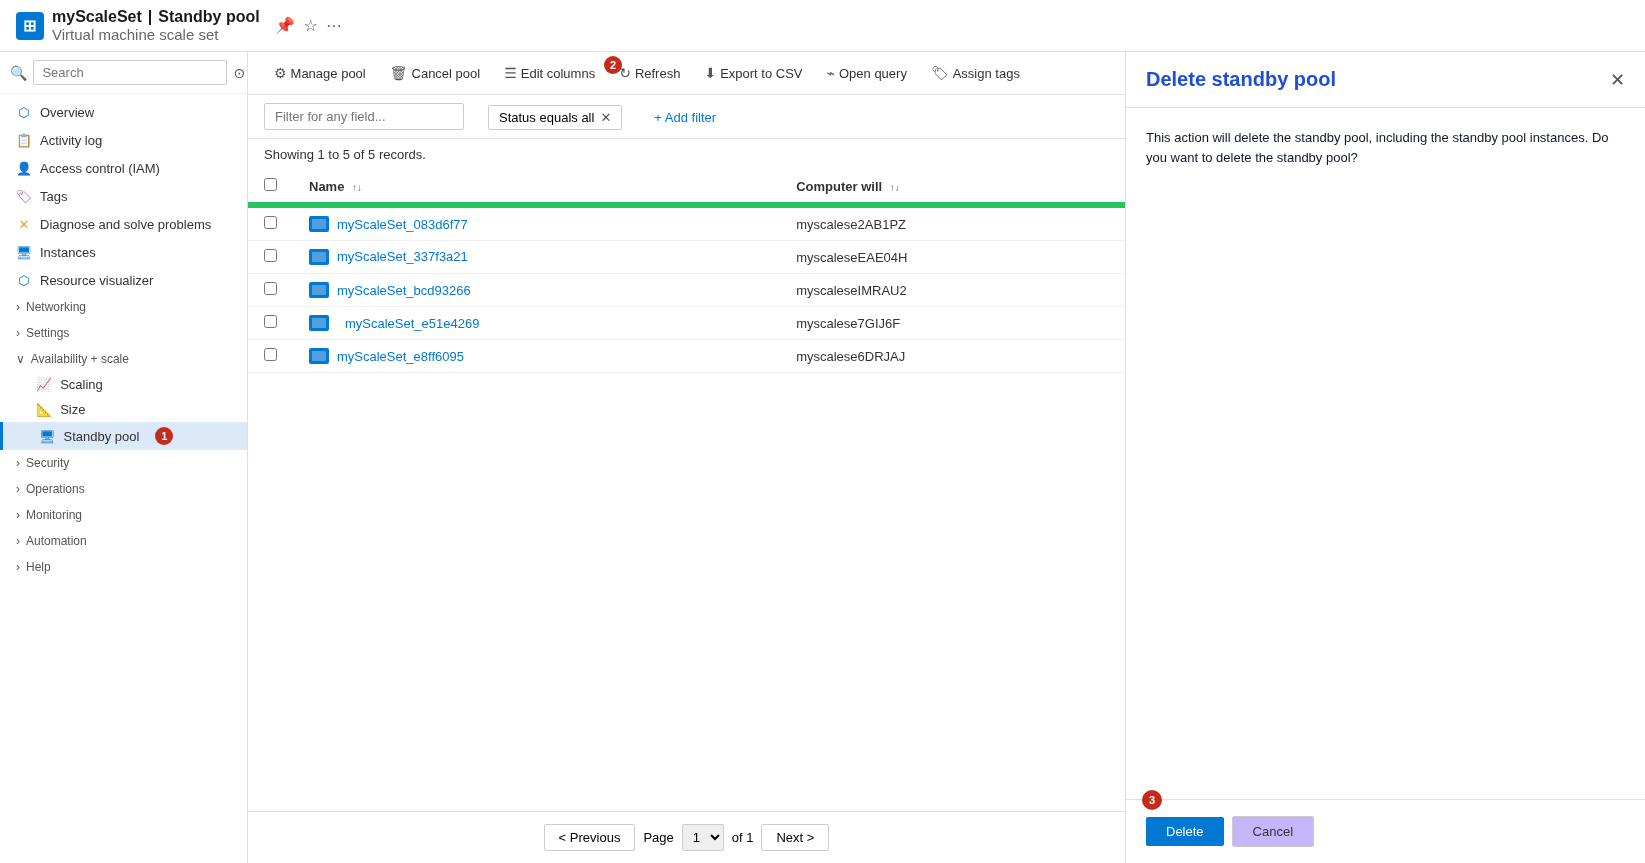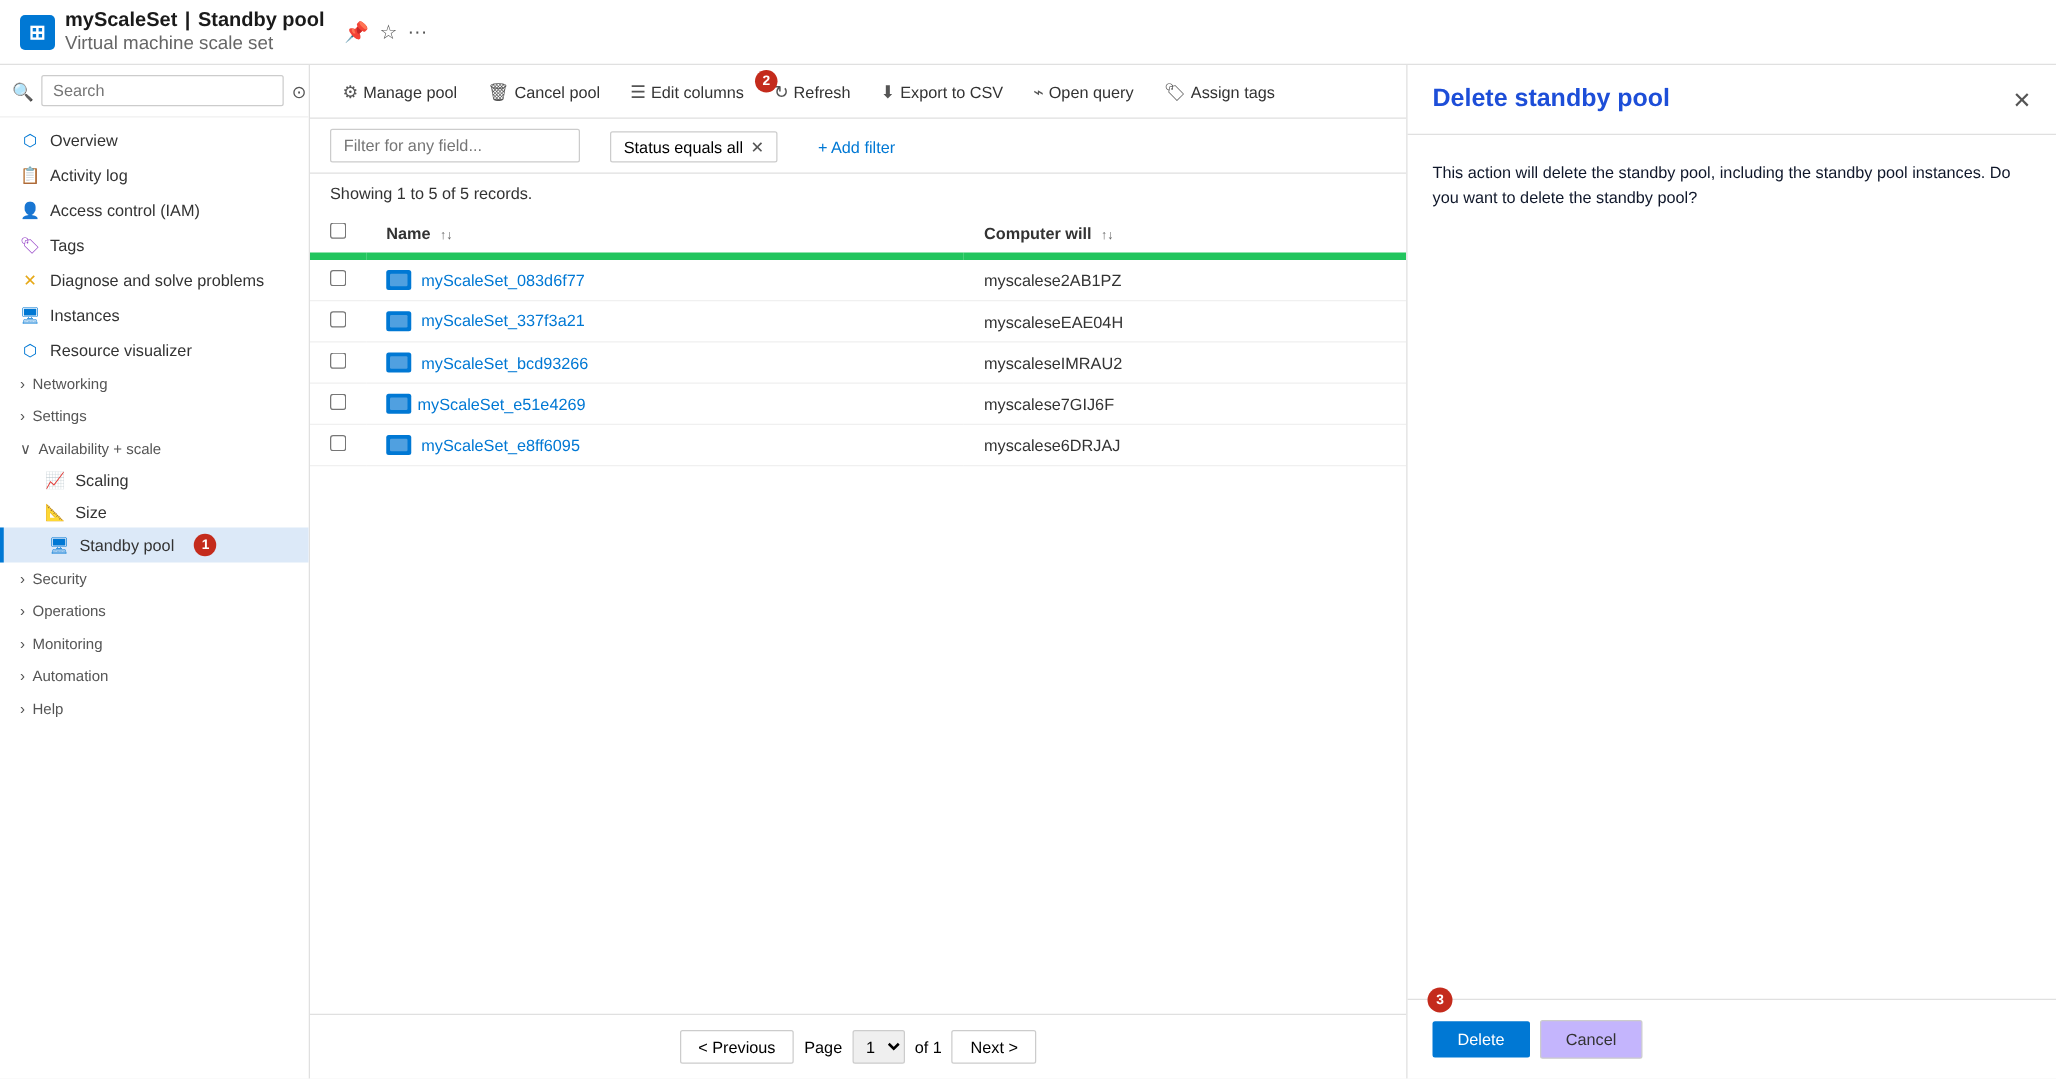--- a/index.html
+++ b/index.html
@@ -539,21 +539,21 @@
           <a href="#">myScaleSet_bcd93266</a>
         </div>
       </td>
       <td>myscaleseIMRAU2</td>
     </tr>
             <tr>
       <td class="checkbox-cell">
         <input type="checkbox" style="">
       </td>
       <td style="display:table-cell;">
-        <div style="display:flex;align-items:center;gap:5px;">
+        <div style="display:flex;align-items:center;gap:16px;">
           <div class="vm-icon">
             <div class="vm-icon-inner"></div>
           </div>
           <a href="#">myScaleSet_e51e4269</a>
         </div>
       </td>
       <td>myscalese7GIJ6F</td>
     </tr>
             <tr>
       <td class="checkbox-cell">

